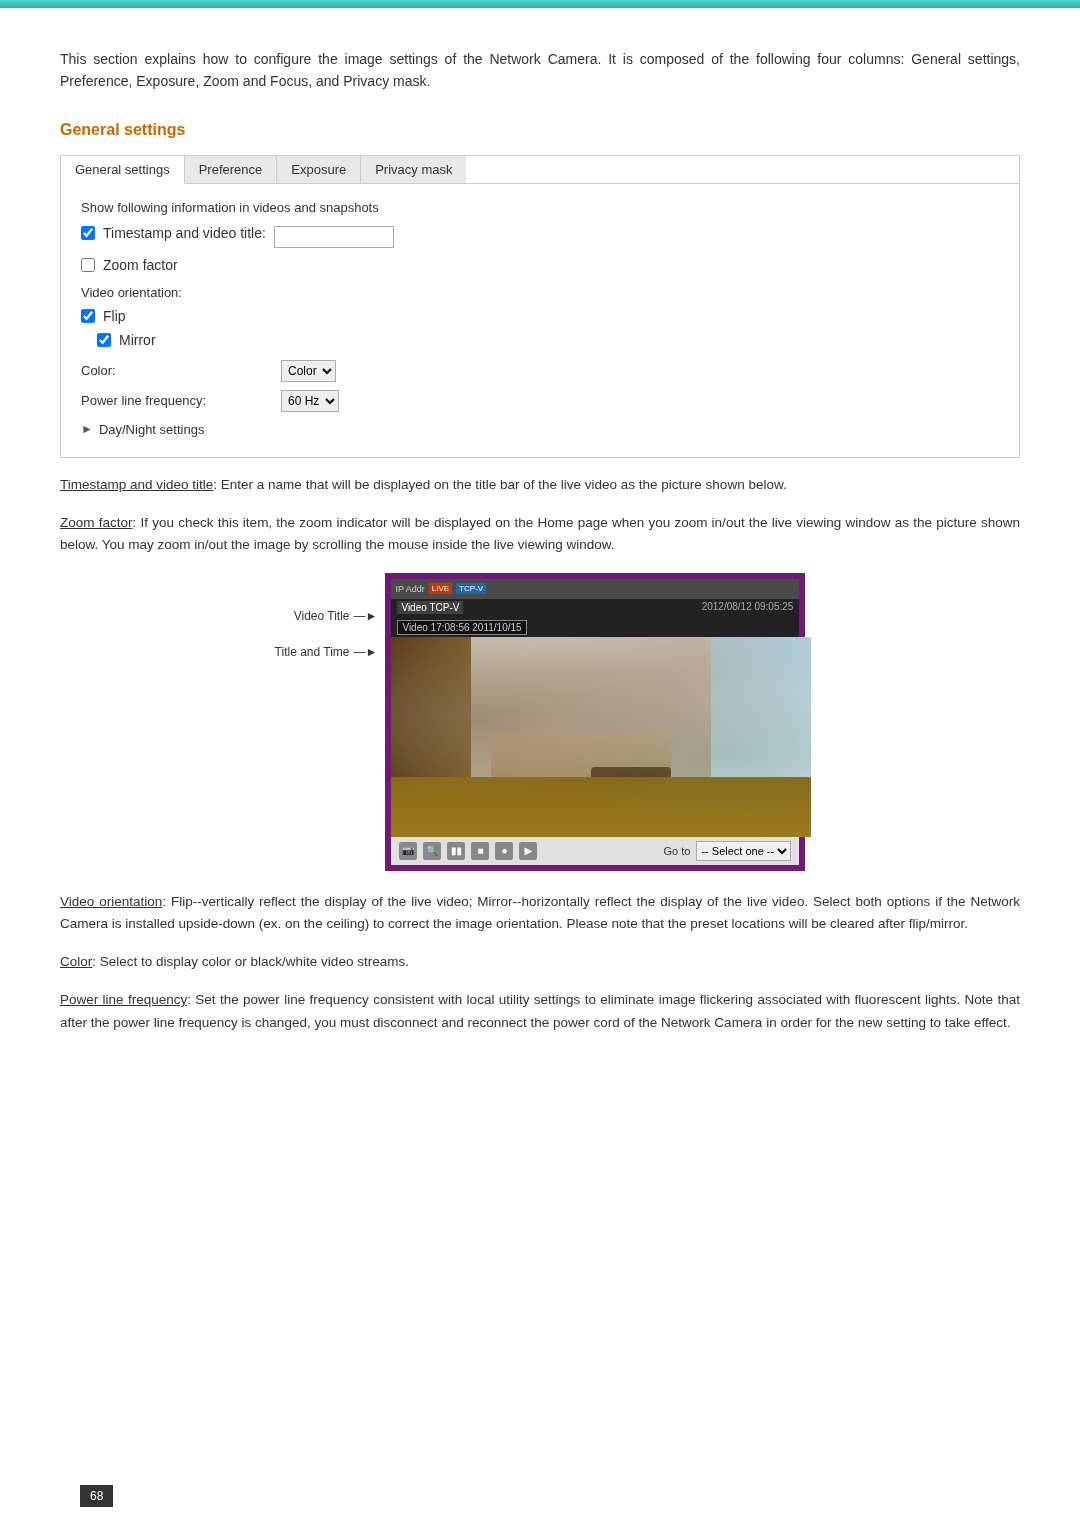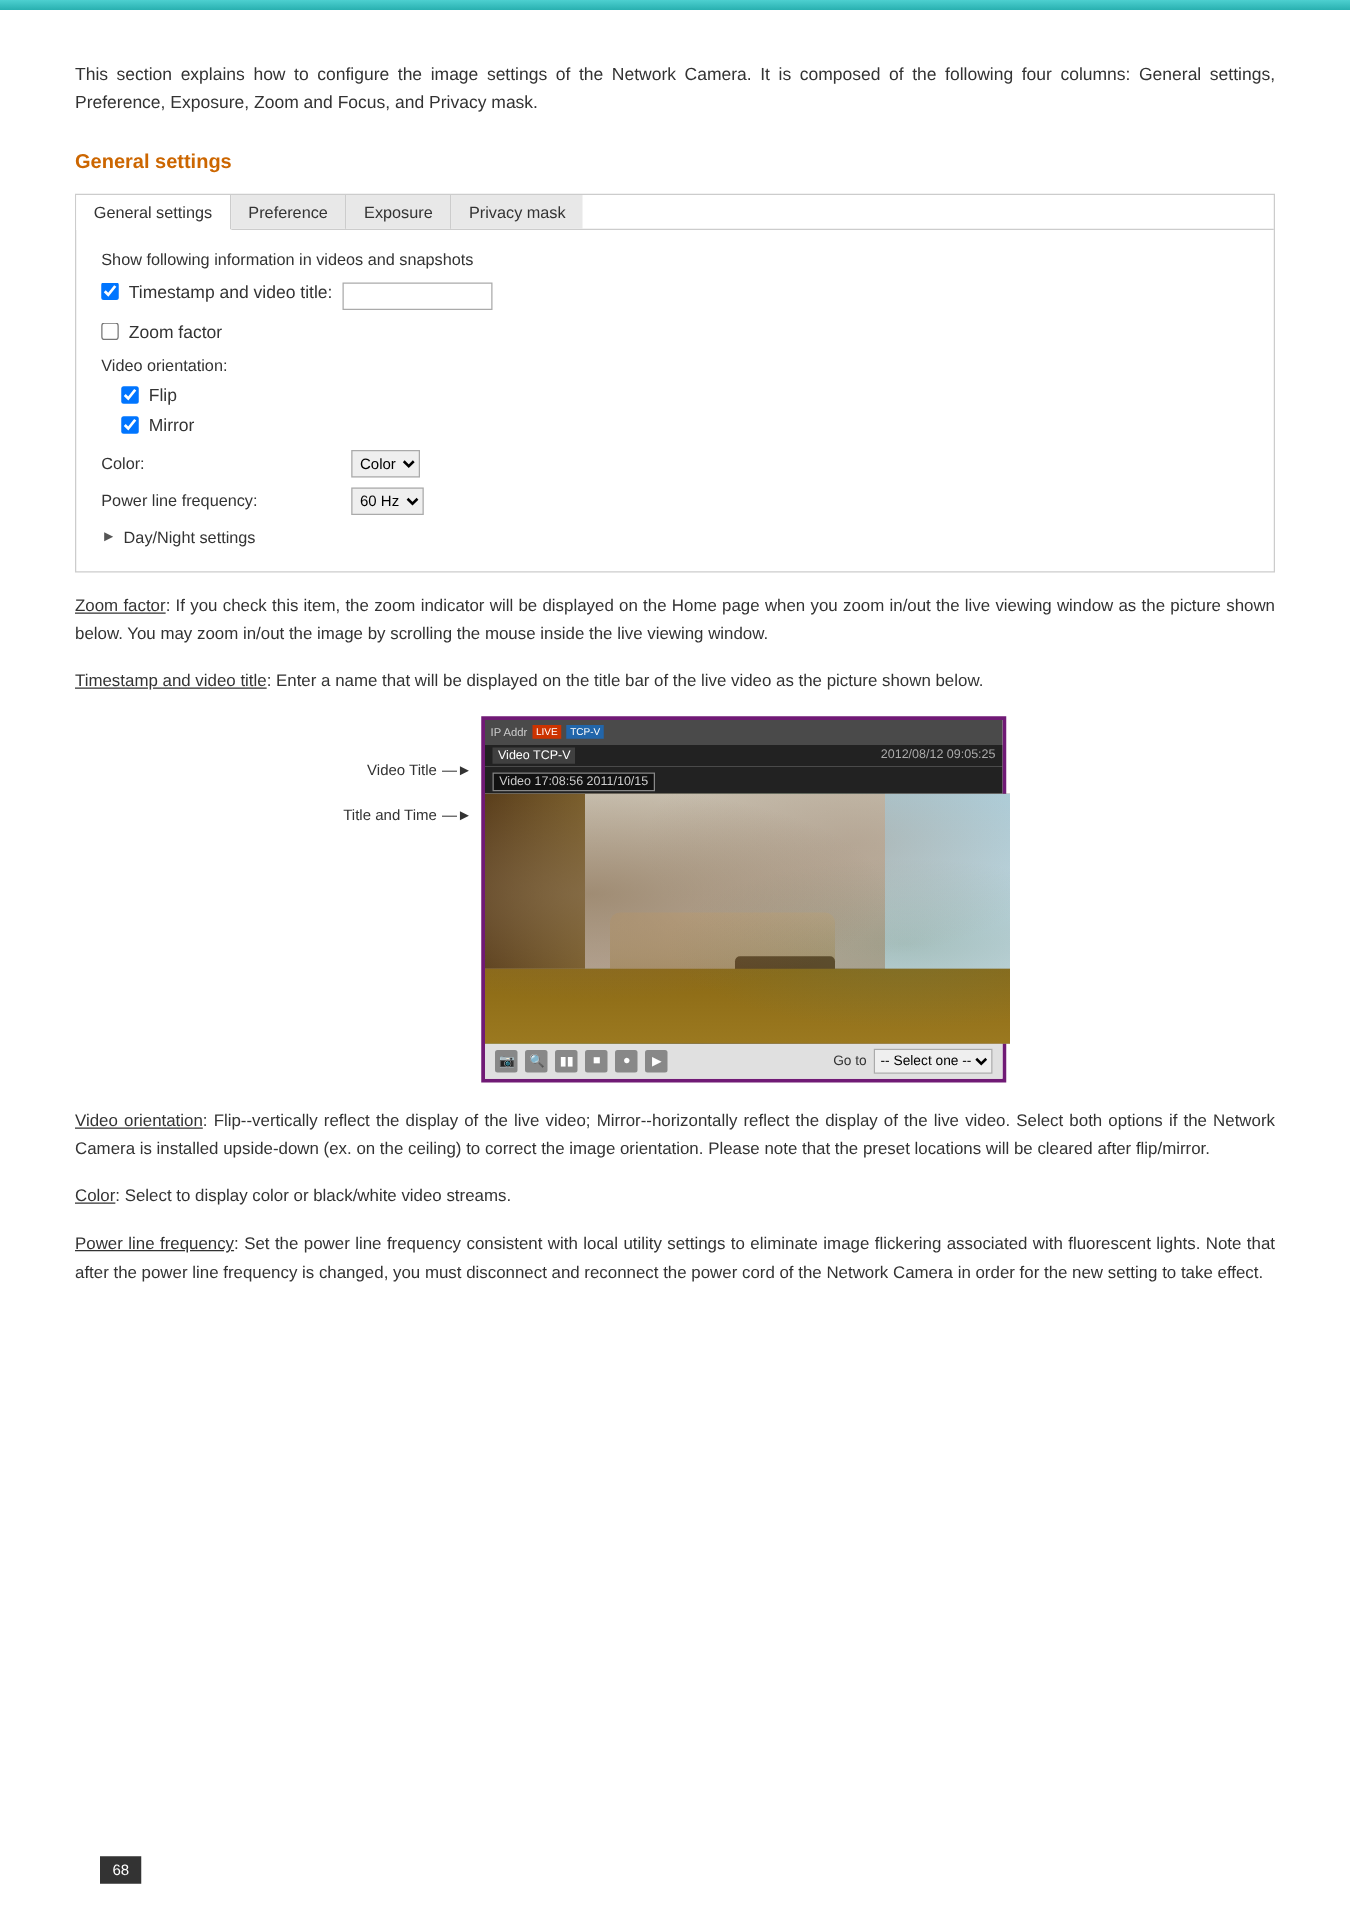--- a/index.html
+++ b/index.html
@@ -213,21 +213,21 @@
       gap: 4px;
       margin-bottom: 22px;
     }
 
     .arrow-right {
       font-size: 12px;
       color: #333;
     }
 
     .video-frame-wrapper {
-      border: 3px solid #701a75;
+      border: 6px solid #701a75;
       width: 420px;
     }
 
     .video-top-bar {
       background: #4a4a4a;
       height: 20px;
       display: flex;
       align-items: center;
       padding: 0 4px;
       gap: 4px;
@@ -434,21 +434,21 @@
         </div>
         <input type="text" class="text-input-small" style="margin-left: 8px;">
       </div>
 
       <div class="checkbox-row" style="margin-bottom:12px;">
         <input type="checkbox" style="">
         <span>Zoom factor</span>
       </div>
 
       <div class="orientation-label">Video orientation:</div>
-      <div class="checkbox-row" style="margin-left:16px;">
+      <div class="checkbox-row" style="">
         <input type="checkbox" checked="" style="">
         <span>Flip</span>
       </div>
       <div class="checkbox-row" style="margin-left:16px; margin-bottom:12px;">
         <input type="checkbox" checked="" style="">
         <span>Mirror</span>
       </div>
 
       <div class="color-row">
         <span class="color-label">Color:</span>
@@ -468,25 +468,25 @@
 
       <div class="day-night-row">
         <span class="expand-arrow">►</span>
         <span>Day/Night settings</span>
       </div>
     </div>
 
   </div>
 
   <p class="body-text">
+    <span class="underline">Timestamp and video title</span><span>: Enter a name that will be displayed on the title bar of the live video as the picture shown below.</span>
+  </p>
+
+  <p class="body-text">
     <span class="underline">Zoom factor</span><span>: If you check this item, the zoom indicator will be displayed on the Home page when you zoom in/out the live viewing window as the picture shown below. You may zoom in/out the image by scrolling the mouse inside the live viewing window.</span>
-  </p>
-
-  <p class="body-text">
-    <span class="underline">Timestamp and video title</span><span>: Enter a name that will be displayed on the title bar of the live video as the picture shown below.</span>
   </p>
 
   <div class="video-demo-container">
     <div class="video-label-area">
       <div class="video-label-item">
         <span>Video Title</span>
         <span class="arrow-right">—►</span>
       </div>
       <div class="video-label-item">
         <span>Title and Time</span>

